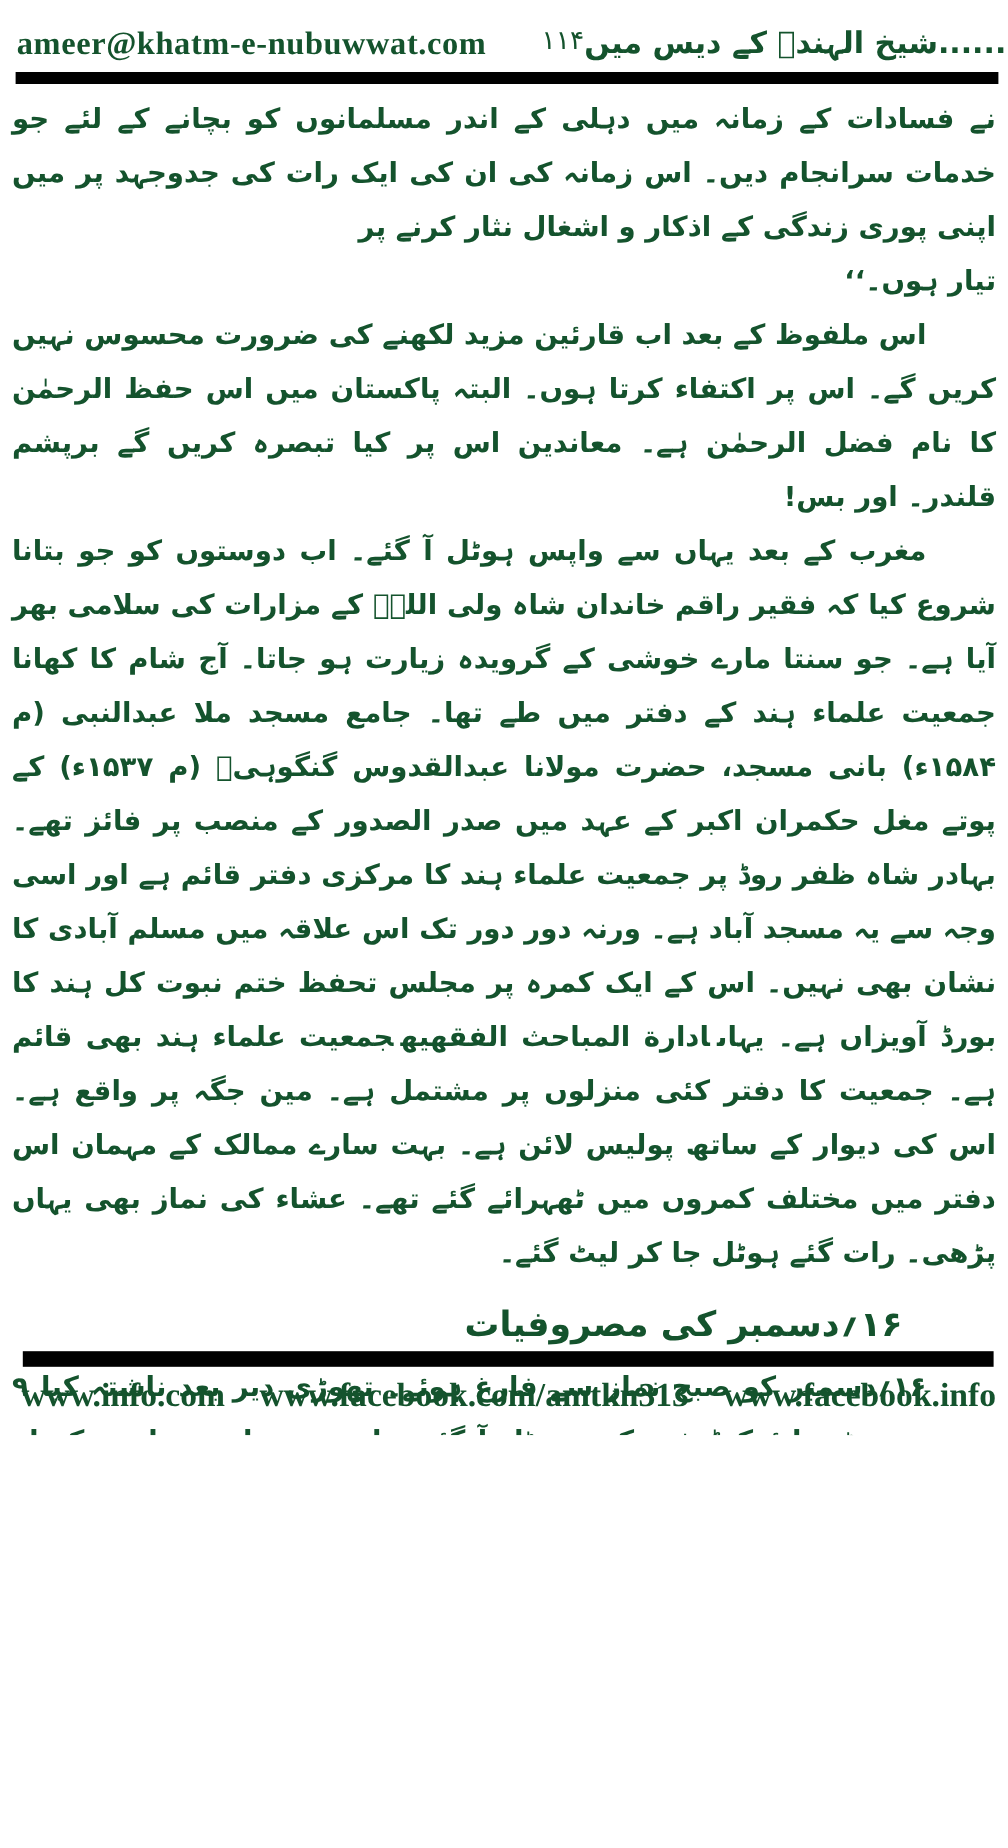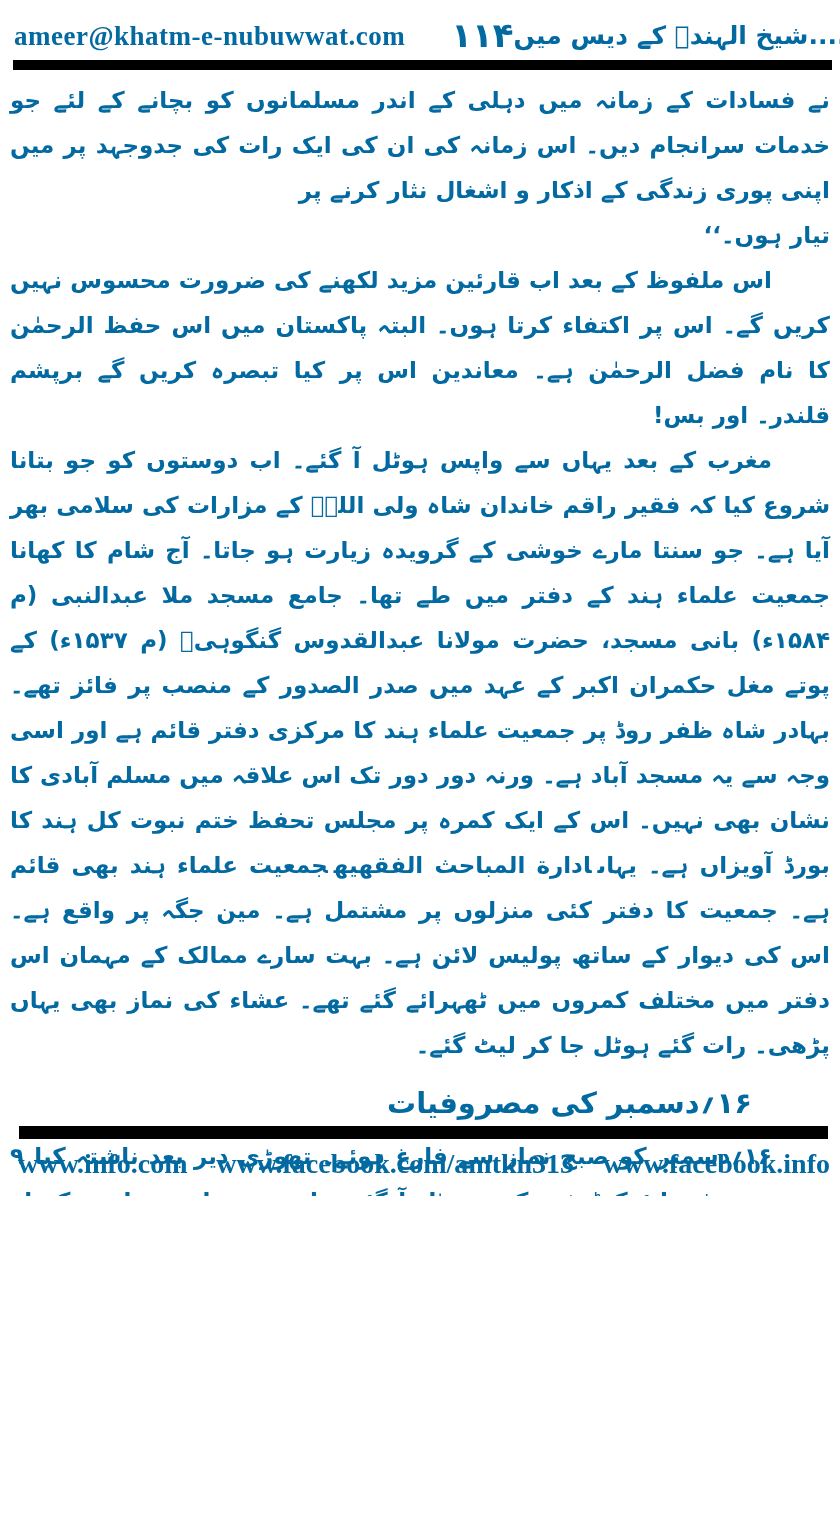--- a/index.html
+++ b/index.html
@@ -1,21 +1,21 @@
 <!DOCTYPE html>
 <html lang="ur"><head>
 <meta charset="utf-8">
 <style>
   html, body { margin: 0; padding: 0; background: #ffffff; }
   .page {
     position: relative;
     width: 840px;
     height: 1196px;
     background: #ffffff;
-    color: #0369a1;
+    color: #14532d;
     overflow: hidden;
     font-family: "DejaVu Sans", sans-serif;
   }
   
   .hdr {
     display: flex;
     align-items: flex-end;
     justify-content: space-between;
     padding: 12px 10px 0 14px;
     height: 52px;
@@ -23,22 +23,22 @@
   }
   .hdr-email {
     font-family: "Liberation Serif", serif;
     font-weight: bold;
     font-size: 27px;
     letter-spacing: 0.5px;
     white-space: nowrap;
   }
   .hdr-num {
     font-family: "DejaVu Sans", sans-serif;
-    font-weight: bold;
-    font-size: 34px;
+    font-weight: normal;
+    font-size: 22px;
     line-height: 34px;
     margin-left: 38px;
     margin-right: auto;
     padding-left: 8px;
   }
   .hdr-title {
     direction: rtl;
     font-weight: bold;
     font-size: 25px;
     white-space: nowrap;

